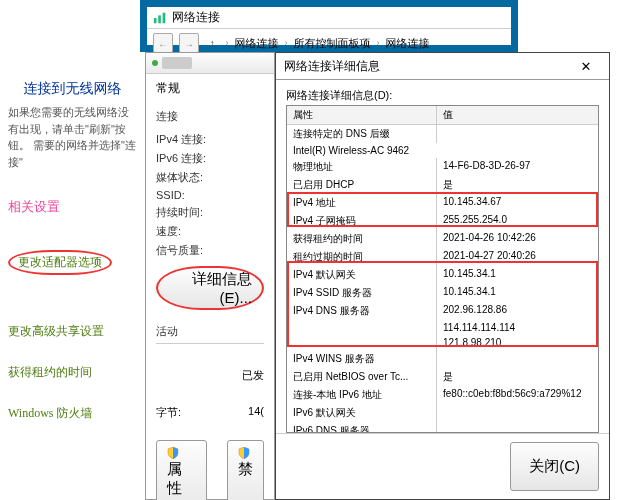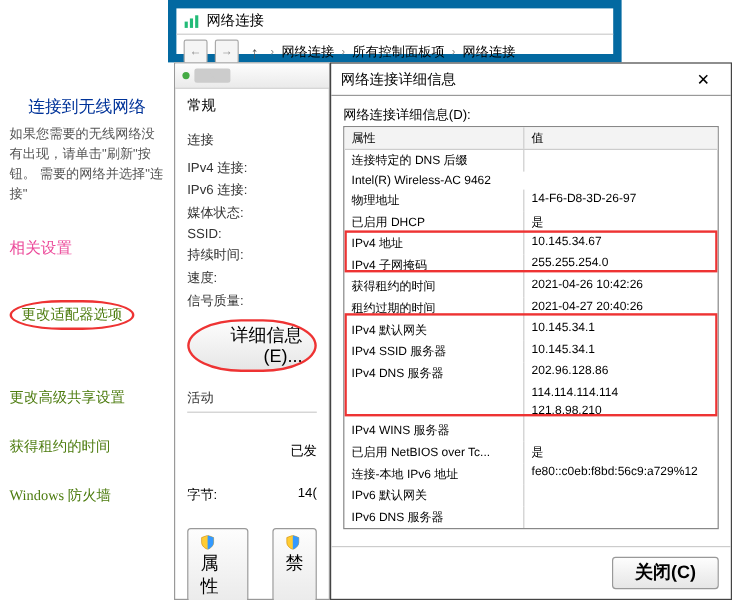--- a/index.html
+++ b/index.html
@@ -223,15 +223,15 @@
           <div class="wd-c1">IPv6 默认网关</div>
           <div class="wd-c2"></div>
         </div>
         <div class="wd-row">
           <div class="wd-c1">IPv6 DNS 服务器</div>
           <div class="wd-c2"></div>
         </div>
       </div>
   </div>
   <div class="wd-footer">
-    <span class="btn" style="padding:3px 18px;font-weight:bold;">关闭(C)</span>
+    <span class="btn" style="padding:14px 18px;">关闭(C)</span>
   </div>
 </div>
 
 </body></html>

